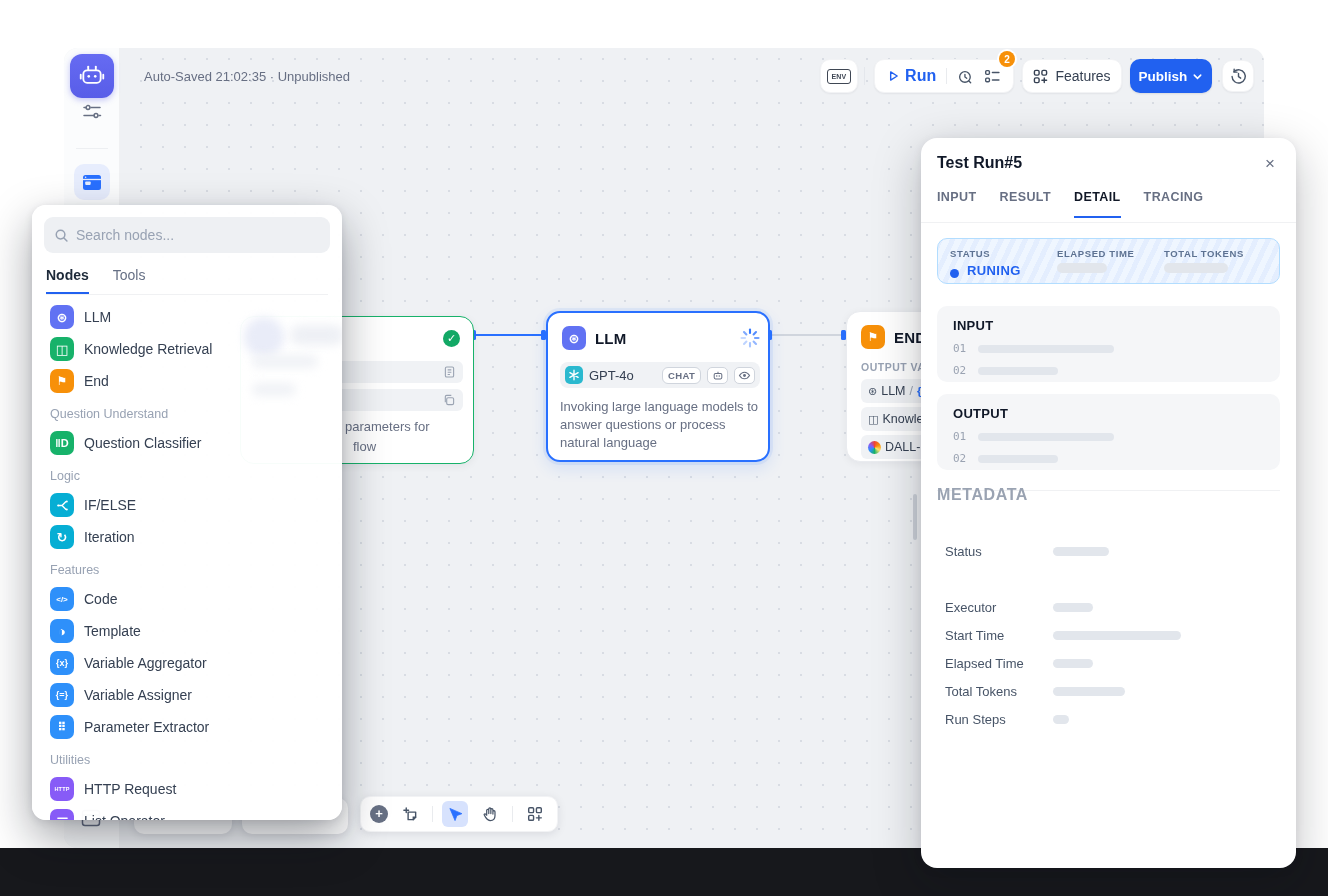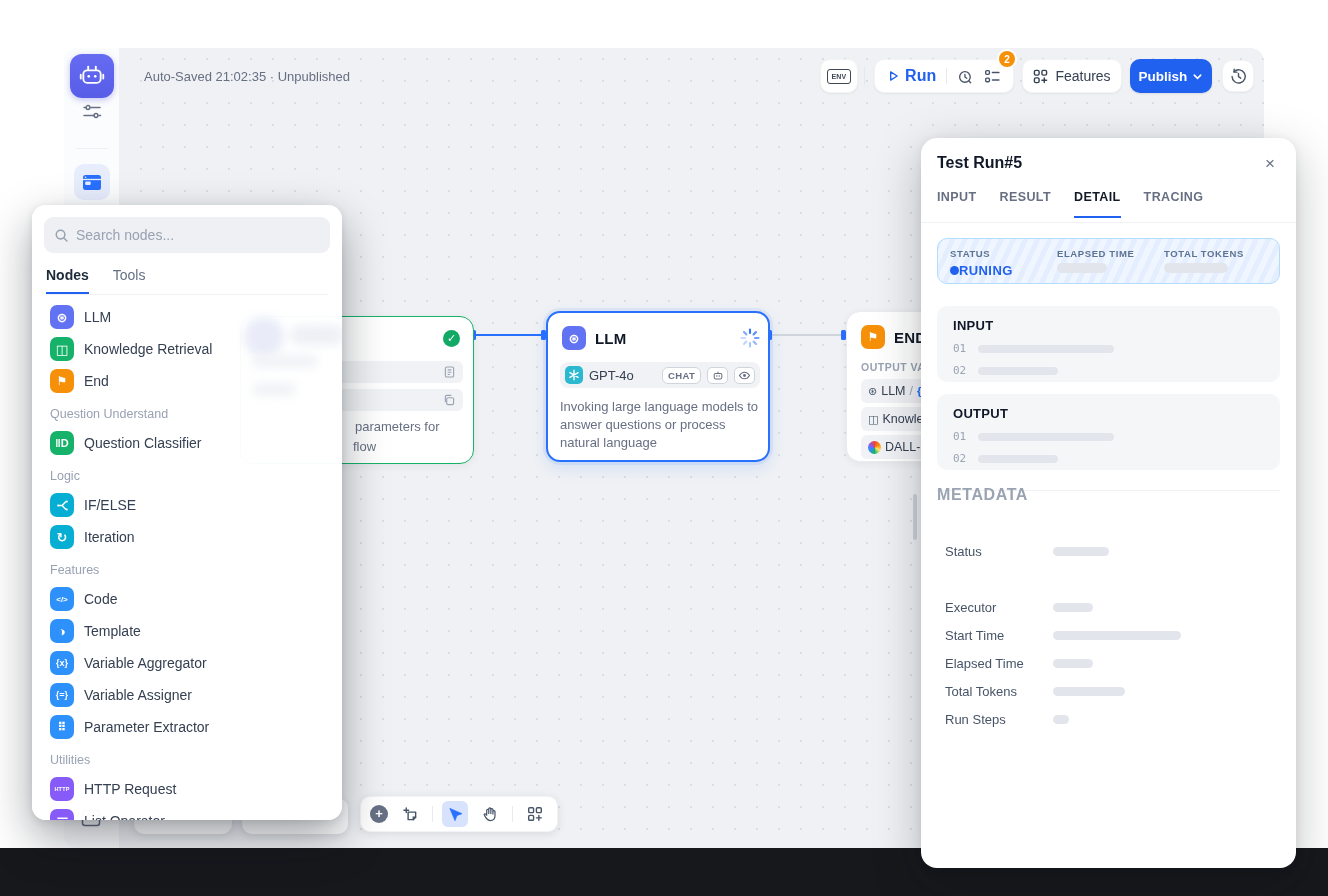--- a/index.html
+++ b/index.html
@@ -84,21 +84,21 @@
   .rp-title { position:absolute; left:16px; top:16px; font-size:16px; font-weight:700; color:#101828; }
   .rp-close { position:absolute; right:14px; top:14px; width:24px; height:24px; display:flex; align-items:center; justify-content:center; font-size:17px; color:#676f83; cursor:pointer; border-radius:6px; }
   .rp-tabs { position:absolute; left:16px; top:52px; display:flex; gap:23px; }
   .rp-tab { font-size:12.5px; font-weight:600; letter-spacing:.4px; color:#676f83; padding-bottom:12px; cursor:pointer; }
   .rp-tab.active { color:#111827; font-weight:700; border-bottom:2px solid #2161f0; }
   .rp-divider { position:absolute; left:0; top:84px; width:375px; height:1px; background:#f0f1f3; }
   .status-card { position:absolute; left:16px; top:100px; width:343px; height:46px; border:1px solid #b2ddff; border-radius:10px;
      background:#eff6ff; background-image:repeating-linear-gradient(115deg, rgba(33,97,240,.055) 0 5px, rgba(33,97,240,0) 5px 11px); }
   .sc-col { position:absolute; top:9px; }
   .sc-label { font-size:9.5px; font-weight:600; letter-spacing:.6px; color:#5d7292; }
-  .sc-value { margin-top:4px; display:flex; align-items:center; gap:0; }
+  .sc-value { margin-top:4px; display:flex; align-items:flex-end; gap:8px; }
   .run-dot { width:9px; height:9px; border-radius:50%; background:#2161f0; }
   .run-text { font-size:13px; font-weight:700; color:#2161f0; letter-spacing:.4px; }
   .skel { background:#e2e6ec; border-radius:5px; }
   .io-card { position:absolute; left:16px; width:343px; height:76px; background:#f5f6f8; border-radius:10px; padding:12px 16px; }
   .io-title { font-size:13px; font-weight:700; color:#101828; letter-spacing:.3px; }
   .io-row { display:flex; align-items:center; gap:12px; margin-top:9px; }
   .io-idx { font-family:"DejaVu Sans Mono","Liberation Mono",monospace; font-size:11px; color:#9aa3b2; }
   .meta-title { position:absolute; left:16px; top:348px; font-size:16px; font-weight:600; letter-spacing:.6px; color:#9aa3b2; }
   .meta-row { position:absolute; left:24px; width:330px; display:flex; align-items:center; }
   .meta-label { font-size:13px; color:#475467; width:108px; }
@@ -125,21 +125,21 @@
           <rect x="1.5" y="1" width="9" height="11" rx="1.5"></rect>
           <path d="M4 4.2h4M4 6.7h4M4 9.2h2.5"></path>
         </svg>
     </div>
     <div class="spill" style="left:12px;top:72px;width:210px;height:22px;">
       <svg width="12" height="12" viewBox="0 0 13 13" fill="none" stroke="#9aa3b2" stroke-width="1.2">
           <rect x="4" y="4" width="7.5" height="7.5" rx="1.5"></rect>
           <path d="M2.5 9V3a1.5 1.5 0 0 1 1.5-1.5h5"></path>
         </svg>
     </div>
-    <div class="start-desc" style="left:114px;top:102px;">parameters for</div>
+    <div class="start-desc" style="left:104px;top:102px;">parameters for</div>
     <div class="start-desc" style="left:112px;top:122px;">flow</div>
   </div>
 
   <div id="llm-node" class="node">
     <div class="node-head" style="left:14px;top:13px;">
       <span class="nicon c-indigo g13">⊛</span>
       <span class="node-title">LLM</span>
     </div>
     <svg class="abs" style="left:192px;top:15px;" width="20" height="20" viewBox="0 0 20 20" stroke="#2970ff" stroke-width="2.1" stroke-linecap="round">
       <line x1="10" y1="1.5" x2="10" y2="5" opacity=".95"></line>

